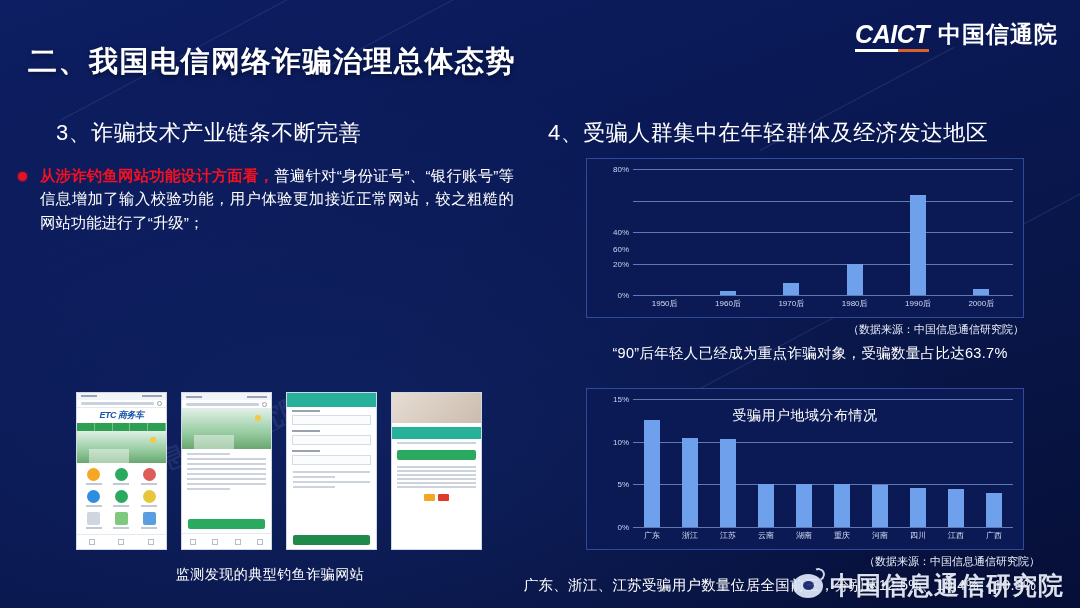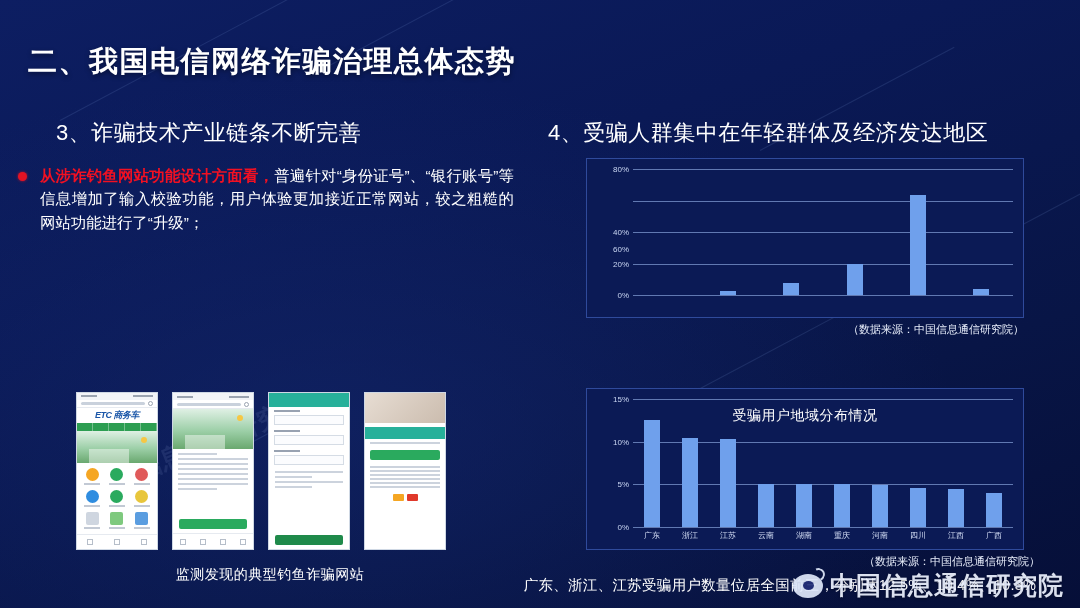--- a/index.html
+++ b/index.html
@@ -72,21 +72,21 @@
     text-indent: 0; text-align: justify;
   }
   .bullet p .hl { color: #f21022; font-weight: bold; }
 
   
   .phones {
     position: absolute; left: 76px; top: 296px;
     display: flex; gap: 14px;
   }
   .phone {
-    width: 82px; height: 158px; background: #ffffff;
+    width: 91px; height: 158px; background: #ffffff;
     border: 1px solid #cfd8e4; overflow: hidden;
     display: flex; flex-direction: column;
     font-size: 3px;
   }
   .ph-status { height: 7px; background: #f2f4f7; display:flex; align-items:center; justify-content:space-between; padding:0 4px;}
   .ph-status span { display:block; height:2px; background:#9aa3b0; }
   .ph-url { height: 9px; background:#ffffff; border-bottom:1px solid #e6eaf0; display:flex; align-items:center; padding:0 4px; gap:3px;}
   .ph-url .u { flex:1; height:3px; background:#c9d1dc; border-radius:2px;}
   .ph-url .r { width:5px; height:5px; border:1px solid #9aa3b0; border-radius:50%;}
   .ph-brand { height:16px; display:flex; align-items:center; justify-content:center; }
@@ -212,20 +212,24 @@
       <i style="left: 640px; top: 420px; width: 300px; transform: rotate(-28deg);"></i>
       <i style="left: 760px; top: 150px; width: 220px; transform: rotate(-28deg);"></i>
       <i style="left: 180px; top: 480px; width: 180px; transform: rotate(-28deg);"></i>
       <i style="left: 880px; top: 300px; width: 240px; transform: rotate(-28deg);"></i>
     </div>
   <div class="corner-wm" style="left:80px; top:430px;">中国信息通信研究院</div>
   <div class="corner-wm" style="left:690px; top:200px; font-size:30px;">中国信息通信研究院</div>
 
   <div class="header">
     <div class="page-title">二、我国电信网络诈骗治理总体态势</div>
+    <div class="logo">
+      <div class="logo-caict">CAICT</div>
+      <div class="logo-cn">中国信通院</div>
+    </div>
   </div>
 
   <div class="left-col">
     <div class="sub-head-l">3、诈骗技术产业链条不断完善</div>
 
     <div class="bullets">
       <div class="bullet">
         <span class="dot"></span>
         <p><span class="hl">从涉诈钓鱼网站功能设计方面看，</span><span>普遍针对“身份证号”、“银行账号”等信息增加了输入校验功能，用户体验更加接近正常网站，较之粗糙的网站功能进行了“升级”；</span></p>
       </div>
@@ -402,24 +406,33 @@
             <div class="barwrap">
               <div class="bar" title="1980后: 20%" style="height: 31.5px; background: rgb(111, 160, 236);"></div>
             </div>
             <div class="barwrap">
               <div class="bar" title="1990后: 63.7%" style="height: 100.328px; background: rgb(111, 160, 236);"></div>
             </div>
             <div class="barwrap">
               <div class="bar" title="2000后: 3.8%" style="height: 5.985px; background: rgb(111, 160, 236);"></div>
             </div>
           </div>
+          <div class="xticks">
+            <div class="xtick">1950后</div>
+            <div class="xtick">1960后</div>
+            <div class="xtick">1970后</div>
+            <div class="xtick">1980后</div>
+            <div class="xtick">1990后</div>
+            <div class="xtick">2000后</div>
+          </div>
         </div>
     </div>
 
     <div class="src-note">（数据来源：中国信息通信研究院）</div>
+    <div class="mid-note">“90”后年轻人已经成为重点诈骗对象，受骗数量占比达63.7%</div>
 
     <div class="chart-box" id="chart2">
       <div class="plot">
         <div class="chart-title">受骗用户地域分布情况</div>
       <div class="gridline" style="top: 138px;"></div>
           <div class="ytick" style="top: 138px;">0%</div>
           <div class="gridline" style="top: 95.3333px;"></div>
           <div class="ytick" style="top: 95.3333px;">5%</div>
           <div class="gridline" style="top: 52.6667px;"></div>
           <div class="ytick" style="top: 52.6667px;">10%</div>

